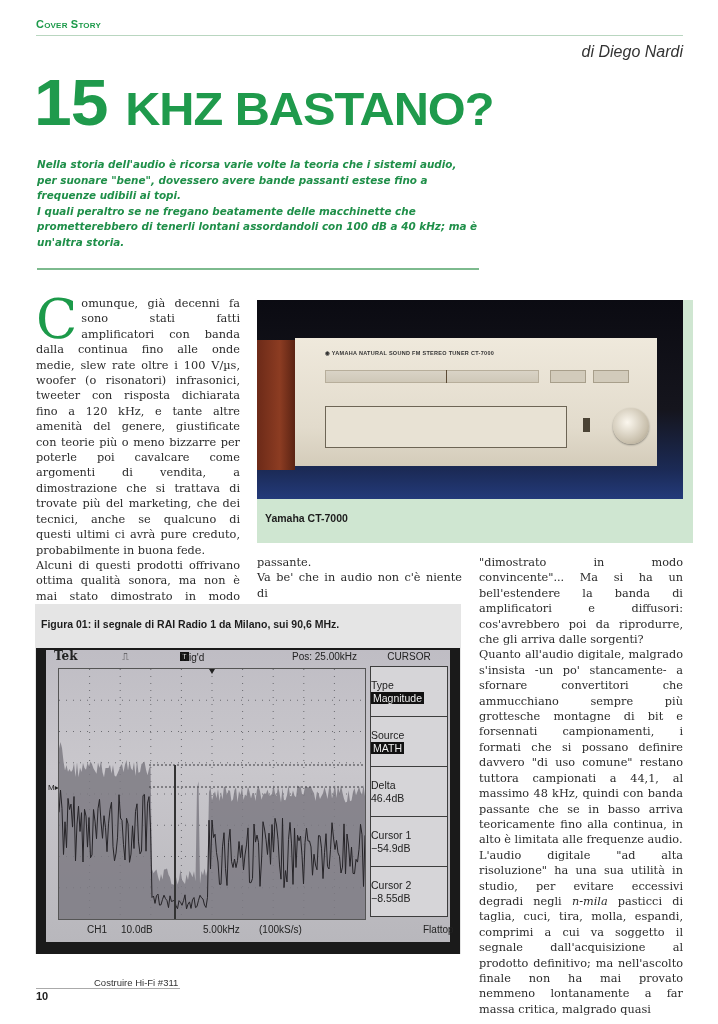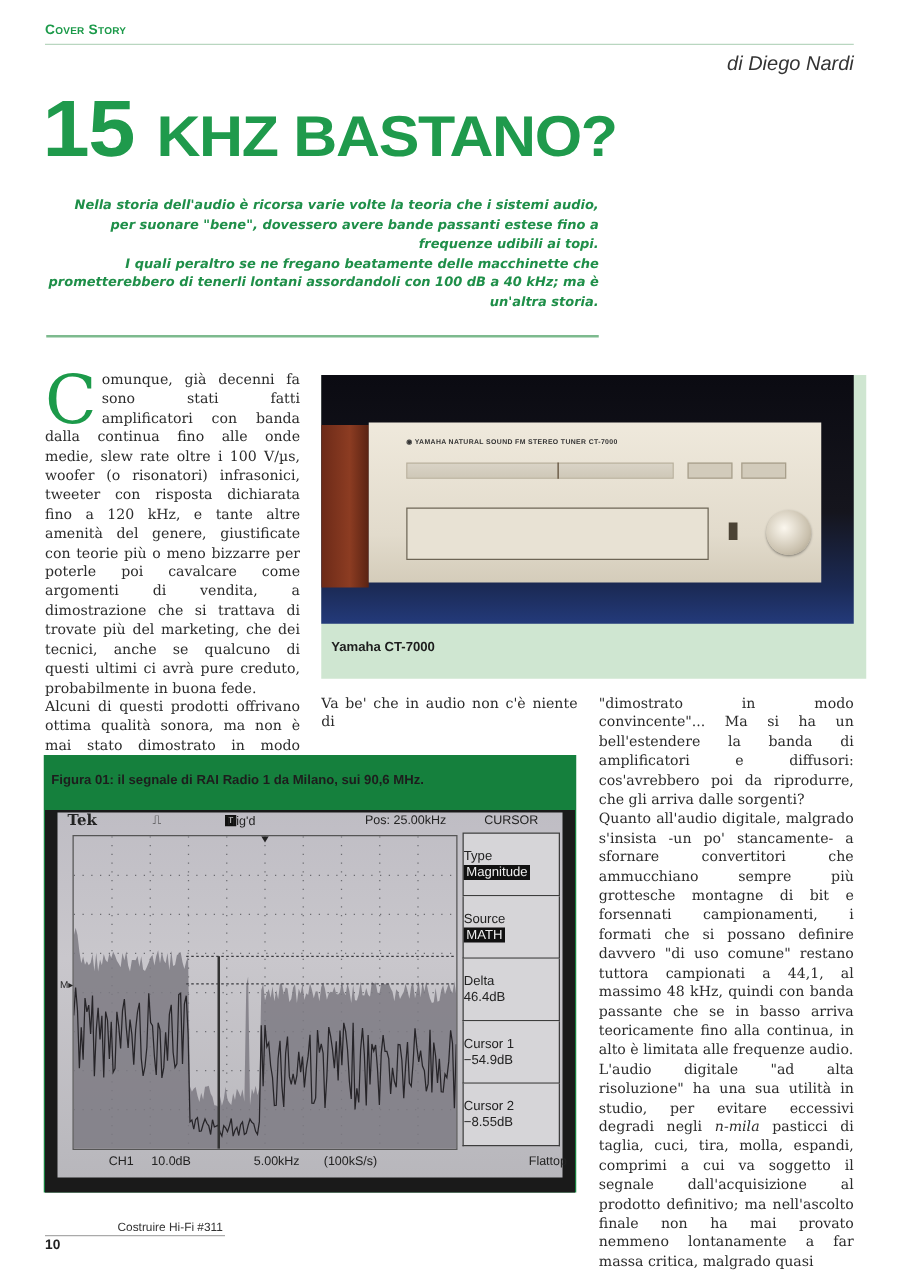--- a/index.html
+++ b/index.html
@@ -6,21 +6,21 @@
   body { width: 718px; height: 1024px; position: relative; overflow: hidden; font-family: "DejaVu Serif", serif; color: #2a2a2a; }
 
   .section-label { position: absolute; left: 36px; top: 18px; font-family: "Liberation Sans", sans-serif; font-weight: bold; font-size: 11px; color: #1c9a4a; letter-spacing: 0.2px; font-variant: small-caps; }
   .top-rule { position: absolute; left: 36px; top: 35px; width: 647px; height: 1px; background: #b9d6c0; }
   .byline { position: absolute; right: 35px; top: 43px; font-family: "Liberation Sans", sans-serif; font-style: italic; font-size: 16px; color: #333; }
 
   .headline { position: absolute; left: 34px; top: 68px; font-family: "Liberation Sans", sans-serif; font-weight: bold; font-size: 64px; line-height: 70px; color: #1f9a4c; letter-spacing: -1px; white-space: nowrap; transform: scaleX(1.06); transform-origin: left top; }
   .headline .sc { font-size: 46px; text-transform: uppercase; }
 
   .lead { position: absolute; left: 37px; top: 157px; width: 442px; font-family: "DejaVu Sans", sans-serif; font-weight: bold; font-style: italic; font-size: 10.4px; line-height: 15.6px; color: #1f8f49; }
-  .lead p { margin: 0; text-align: right; }
+  .lead p { margin: 0; }
   .lead-rule { position: absolute; left: 37px; top: 268px; width: 442px; height: 2px; background: #7dba8e; }
 
   .body-text { font-family: "DejaVu Serif", serif; font-size: 11.3px; line-height: 15.4px; color: #2b2b2b; text-align: justify; }
   .body-text p { margin: 0; }
   .col1 { position: absolute; left: 36px; top: 296px; width: 204px; }
   .dropcap { float: left; font-family: "DejaVu Serif", serif; font-size: 54px; line-height: 44px; color: #1c9a4a; margin: 2px 4px 0 0; }
 
   .photo-box { position: absolute; left: 257px; top: 300px; width: 426px; height: 243px; background: #cfe6d1; padding-left: 10px; }
   .photo { position: absolute; left: 0; top: 0; width: 426px; height: 199px; background: linear-gradient(180deg, #0b0b12 0%, #15151d 55%, #1b2a55 85%, #233a7a 100%); overflow: hidden; }
   .tuner-side { position: absolute; left: 0; top: 40px; width: 38px; height: 130px; background: linear-gradient(90deg, #6c2a18, #8c3c22 60%, #5a2313); }
@@ -30,21 +30,21 @@
   .tuner-dial .needle { position: absolute; left: 120px; top: -1px; width: 1px; height: 13px; background: #5b4a34; }
   .tuner-meter { position: absolute; top: 32px; width: 34px; height: 11px; background: #d2cbbb; border: 1px solid #a89f8b; }
   .tuner-slot { position: absolute; left: 30px; top: 68px; width: 240px; height: 40px; border: 1px solid #6d6555; background: #e8e2d4; }
   .tuner-switch { position: absolute; left: 288px; top: 80px; width: 7px; height: 14px; background: #4b4335; }
   .tuner-knob { position: absolute; left: 318px; top: 70px; width: 36px; height: 36px; border-radius: 50%; background: radial-gradient(circle at 40% 40%, #fbf7ee, #c9c0ad 65%, #9d937e); box-shadow: 0 1px 2px rgba(0,0,0,0.4); }
   .photo-caption { position: absolute; left: 8px; top: 212px; font-family: "Liberation Sans", sans-serif; font-weight: bold; font-size: 10.5px; color: #1d1d1d; }
 
   .col2-top { position: absolute; left: 257px; top: 555px; width: 205px; }
   .col3 { position: absolute; left: 479px; top: 555px; width: 204px; }
 
-  .figure { position: absolute; left: 35px; top: 604px; width: 426px; height: 350px; background: #15803d; }
+  .figure { position: absolute; left: 35px; top: 604px; width: 426px; height: 350px; background: #e5e5e5; }
   .fig-caption { position: absolute; left: 6px; top: 14px; font-family: "Liberation Sans", sans-serif; font-weight: bold; font-size: 10.5px; color: #1d1d1d; white-space: nowrap; }
   .scope { position: absolute; left: 1px; top: 44px; width: 424px; height: 306px; background: #1a1a1a; }
   .scope-screen { position: absolute; left: 10px; top: 2px; width: 404px; height: 292px; background: linear-gradient(180deg, #bfbdc4 0%, #c9c7cc 40%, #b8b7bc 100%); }
   .scope-top { position: absolute; left: 0; top: 0; height: 16px; width: 484px; font-family: "Liberation Sans", sans-serif; font-size: 10px; color: #222; }
   .scope-top span { position: absolute; top: 1px; white-space: nowrap; }
   .tek { font-family: "DejaVu Serif", serif; font-weight: bold; font-size: 12px; }
   .trig-box { display: inline-block; width: 9px; height: 9px; background: #111; color: #ddd; font-size: 7px; text-align: center; line-height: 9px; margin-right: 4px; }
   .plot { position: absolute; left: 12px; top: 18px; width: 306px; height: 250px; border: 1px solid #555; }
   .plot svg { position: absolute; left: 0; top: 0; }
   .menu { position: absolute; left: 324px; top: 16px; width: 78px; }
@@ -96,20 +96,21 @@
       <div class="tuner-meter" style="left:298px"></div>
       <div class="tuner-slot"></div>
       <div class="tuner-switch"></div>
       <div class="tuner-knob"></div>
     </div>
   </div>
   <div class="photo-caption">Yamaha CT-7000</div>
 </div>
 
 <div class="col2-top body-text">
+  <p style="text-align:left">passante.</p>
   <p>Va be' che in audio non c'è niente di</p>
 </div>
 
 <div class="col3 body-text">
   <p>"dimostrato in modo convincente"... Ma si ha un bell'estendere la banda di amplificatori e diffusori: cos'avrebbero poi da riprodurre, che gli arriva dalle sorgenti?</p>
   <p>Quanto all'audio digitale, malgrado s'insista -un po' stancamente- a sfornare convertitori che ammucchiano sempre più grottesche montagne di bit e forsennati campionamenti, i formati che si possano definire davvero "di uso comune" restano tuttora campionati a 44,1, al massimo 48 kHz, quindi con banda passante che se in basso arriva teoricamente fino alla continua, in alto è limitata alle frequenze audio.</p>
   <p><span>L'audio digitale "ad alta risoluzione" ha una sua utilità in studio, per evitare eccessivi degradi negli </span><em>n-mila</em><span> pasticci di taglia, cuci, tira, molla, espandi, comprimi a cui va soggetto il segnale dall'acquisizione al prodotto definitivo; ma nell'ascolto finale non ha mai provato nemmeno lontanamente a far massa critica, malgrado quasi</span></p>
 </div>
 
 <div class="figure">

